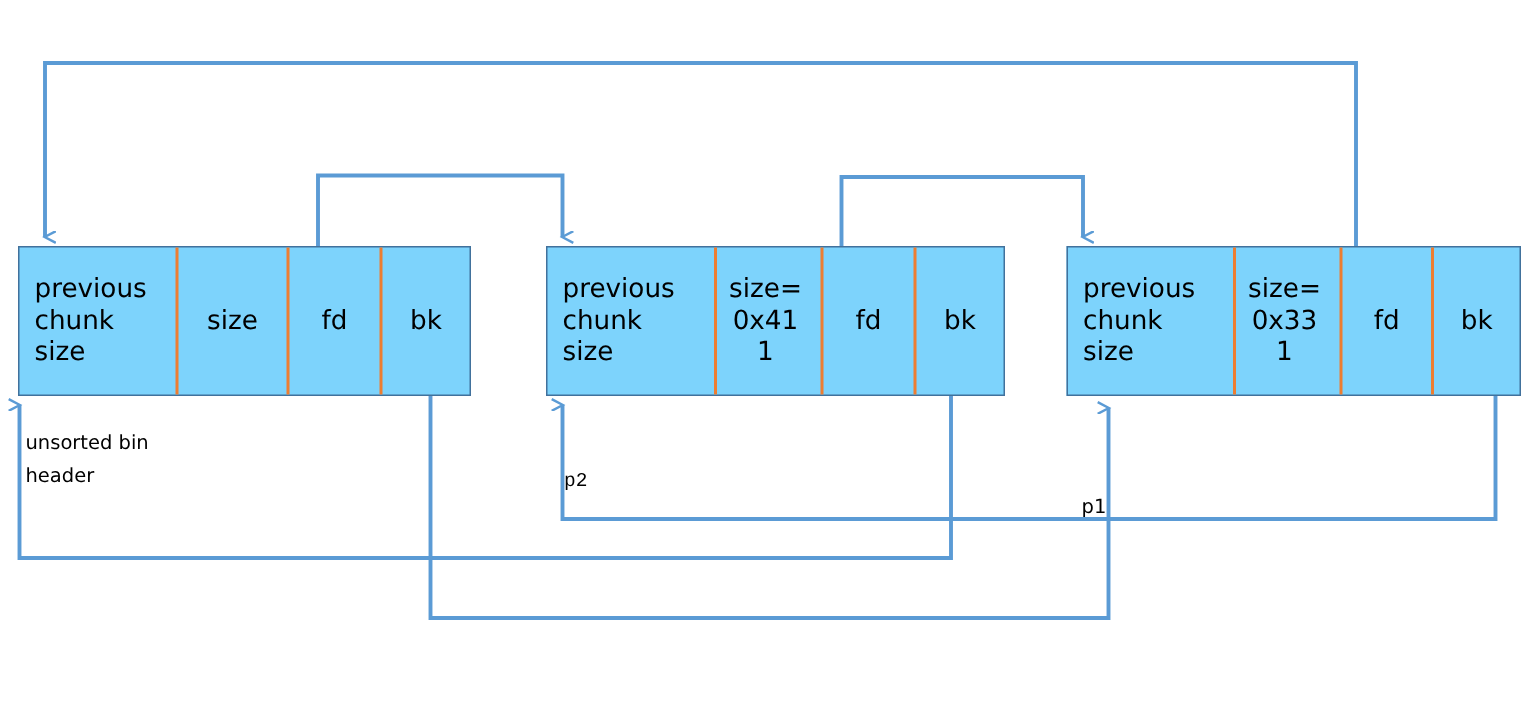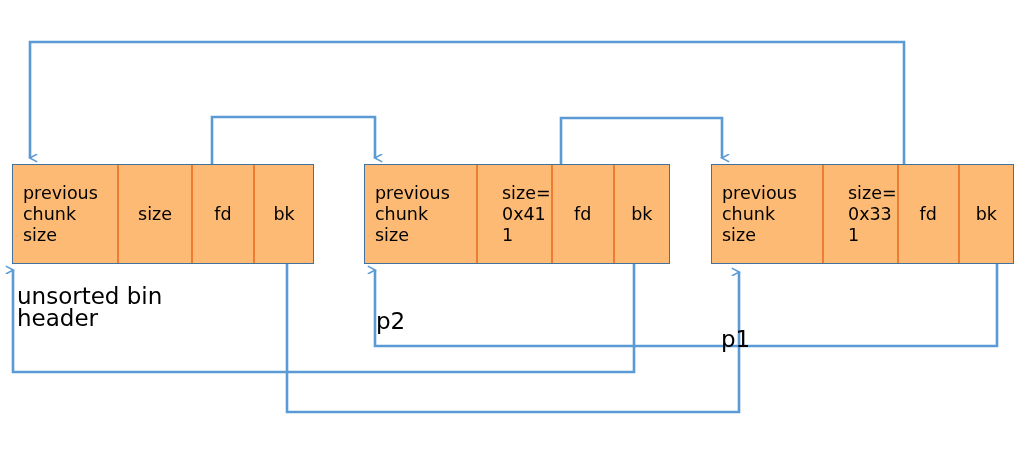--- a/index.html
+++ b/index.html
@@ -5,21 +5,21 @@
   html,body{margin:0;padding:0;background:#ffffff;}
   body{
     width:1026px;height:473px;position:relative;overflow:hidden;
     font-family:"DejaVu Sans","Liberation Sans",sans-serif;
   }
   #canvas{position:absolute;left:0;top:0;width:1026px;height:473px;}
   .svg-layer{position:absolute;left:0;top:0;width:1026px;height:473px;}
 
   .chunk{
     position:absolute;
-    background:#fdba74;
+    background:#7dd3fc;
     border:1px solid #41719C;
     box-sizing:border-box;
     display:flex;
     flex-direction:row;
     align-items:stretch;
     z-index:5;
   }
   .field{
     position:relative;
     display:flex;
@@ -27,26 +27,26 @@
     justify-content:center;
     box-sizing:border-box;
     color:#000000;
     font-size:17.5px;
     line-height:21px;
     text-align:center;
     white-space:pre-wrap;
   }
   .field.divider{border-left:2px solid #ED7D31;}
   .field.prev{justify-content:flex-start;padding-left:10px;text-align:left;}
-  .field.sizewrap{justify-content:flex-start;padding-left:24px;text-align:left;}
+  .field.sizewrap{justify-content:flex-start;padding-left:8px;text-align:center;}
 
   .note{
     position:absolute;
     color:#000000;
-    font-size:23px;
+    font-size:13px;
     line-height:22px;
     white-space:pre;
     z-index:6;
   }
 </style>
 </head>
 <body>
 
 <div id="canvas">
 
@@ -100,17 +100,17 @@
     <div class="field divider sizewrap" style="flex:0 0 71px;">size=
 0x33
 1</div>
     <div class="field divider" style="flex:0 0 61px;">fd</div>
     <div class="field divider" style="flex:1 1 auto;">bk</div>
   </div>
 
   <div class="note" style="left:17px;top:285px;">unsorted bin
 header</div>
 
-  <div class="note" style="left:376px;top:310px;">p2</div>
+  <div class="note" style="left:376px;top:310px;font-family:Liberation Mono, monospace;">p2</div>
 
   <div class="note" style="left:721px;top:328px;">p1</div>
 
 </div>
 
 </body></html>

